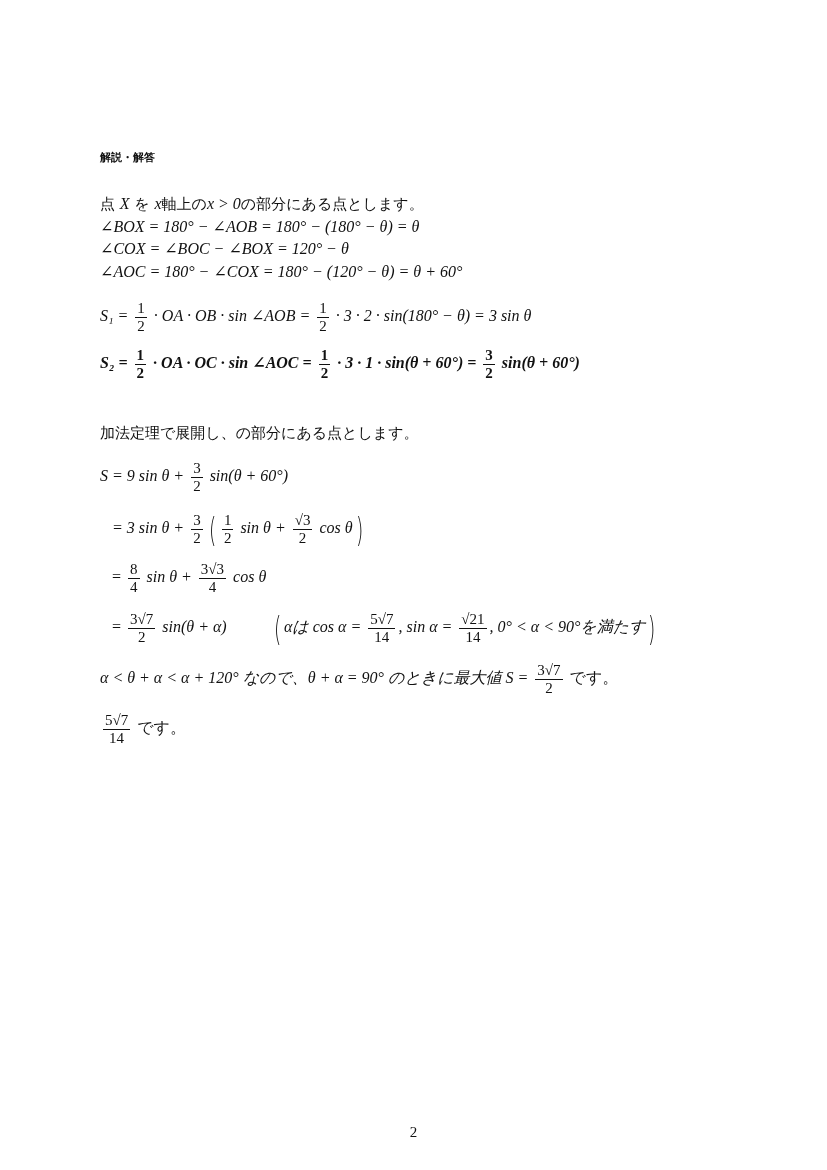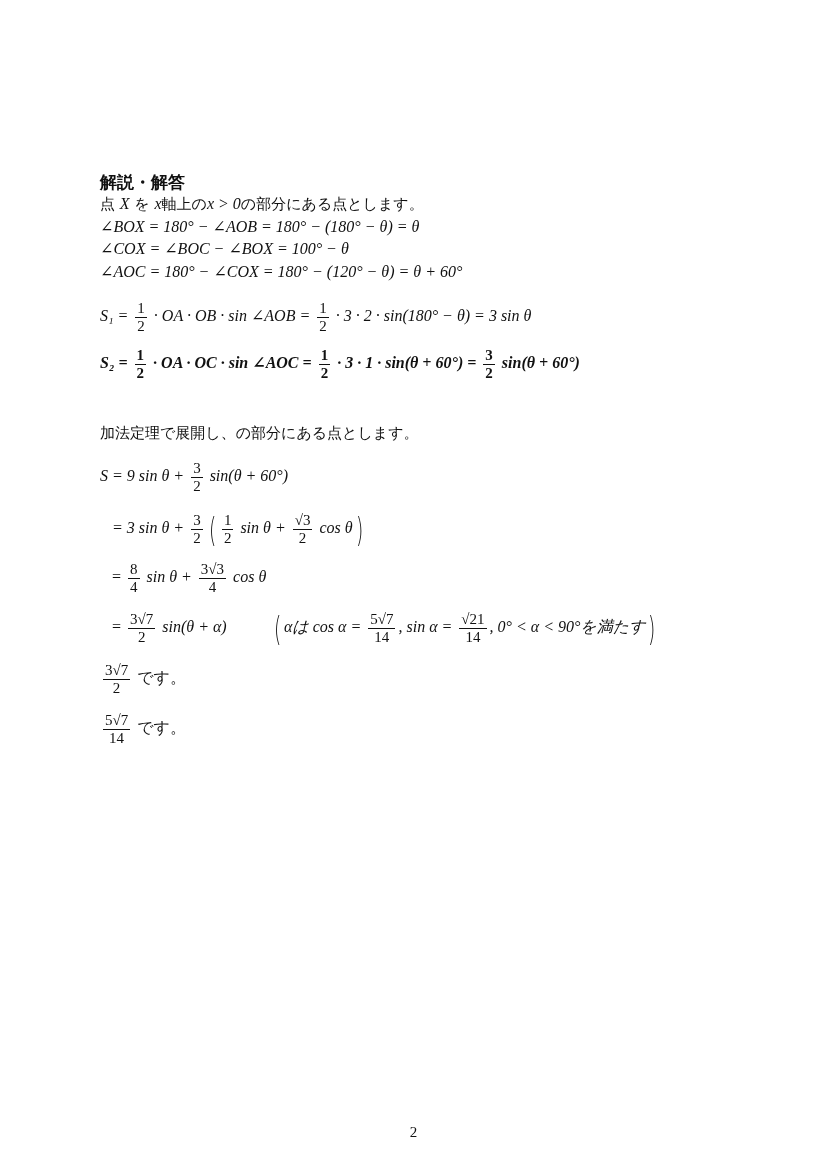--- a/index.html
+++ b/index.html
@@ -1,19 +1,19 @@
 <!DOCTYPE html>
 <html><head>
 <meta charset="utf-8">
 <style>
   html, body { margin:0; padding:0; background:#fff; }
   body { width:827px; height:1170px; position:relative; overflow:hidden;
          font-family:"DejaVu Serif", "Liberation Serif", serif; color:#111; }
   .line { position:absolute; left:100px; font-size:15px; white-space:nowrap; line-height:20px; }
-  .heading { font-family:"DejaVu Sans", "Liberation Sans", sans-serif; font-weight:bold; font-size:17px;margin-top:24px; }
+  .heading { font-family:"DejaVu Sans", "Liberation Sans", sans-serif; font-weight:bold; font-size:11px; }
   .m { font-family:"Liberation Serif", "DejaVu Serif", serif; font-size:16px; }
   .i { font-style:italic; }
   .frac { display:inline-flex; flex-direction:column; align-items:center; vertical-align:middle;
           margin:0 3px; font-family:"Liberation Serif", serif; font-size:15px; line-height:17px; }
   .frac .num { padding:0 2px; border-bottom:1px solid #111; }
   .frac .den { padding:0 2px; }
   .big { font-size:34px; font-weight:100; vertical-align:middle; line-height:20px; font-family:"DejaVu Sans", sans-serif; transform:scaleX(0.55); display:inline-block; }
   .page-num { position:absolute; top:1124px; left:0; width:827px; text-align:center; font-family:"Liberation Serif", serif; font-size:15px; }
   .indent { left:112px; }
 </style>
@@ -22,21 +22,21 @@
 
 <div class="line heading" style="top:148px;">解説・解答</div>
 
 <div class="line" style="top:194px;">
   <span>点</span>
   <span class="m i">X</span>
   <span>を</span>
   <span class="m i">x</span><span>軸上の</span><span class="m i">x &gt; 0</span><span>の部分にある点とします。</span>
 </div>
 <div class="line m i" style="top:217px;text-align:right;">∠BOX = 180° − ∠AOB = 180° − (180° − θ) = θ</div>
-<div class="line m i" style="top:239px;">∠COX = ∠BOC − ∠BOX = 100° − θ</div>
+<div class="line m i" style="top:239px;">∠COX = ∠BOC − ∠BOX = 120° − θ</div>
 <div class="line m i" style="top:262px;text-align:center;">∠AOC = 180° − ∠COX = 180° − (120° − θ) = θ + 60°</div>
 
 <div class="line m" style="top:300px;">
   <span class="i">S₁ =</span>
   <span class="frac">
       <span class="num">1</span>
       <span class="den">2</span>
     </span>
   <span class="i">· OA · OB · sin ∠AOB =</span>
   <span class="frac">
@@ -120,20 +120,21 @@
       <span class="num">5√7</span>
       <span class="den">14</span>
     </span><span class="i">, sin α =</span>
   <span class="frac">
       <span class="num">√21</span>
       <span class="den">14</span>
     </span><span class="i">, 0° &lt; α &lt; 90°を満たす</span><span class="big">)</span>
 </div>
 
 <div class="line m" style="top:662px;">
+  <span class="i">α &lt; θ + α &lt; α + 120° なので、θ + α = 90° のときに最大値 S =</span>
   <span class="frac">
       <span class="num">3√7</span>
       <span class="den">2</span>
     </span>
   <span>です。</span>
 </div>
 
 <div class="line m" style="top:712px;">
   <span class="frac">
       <span class="num">5√7</span>

